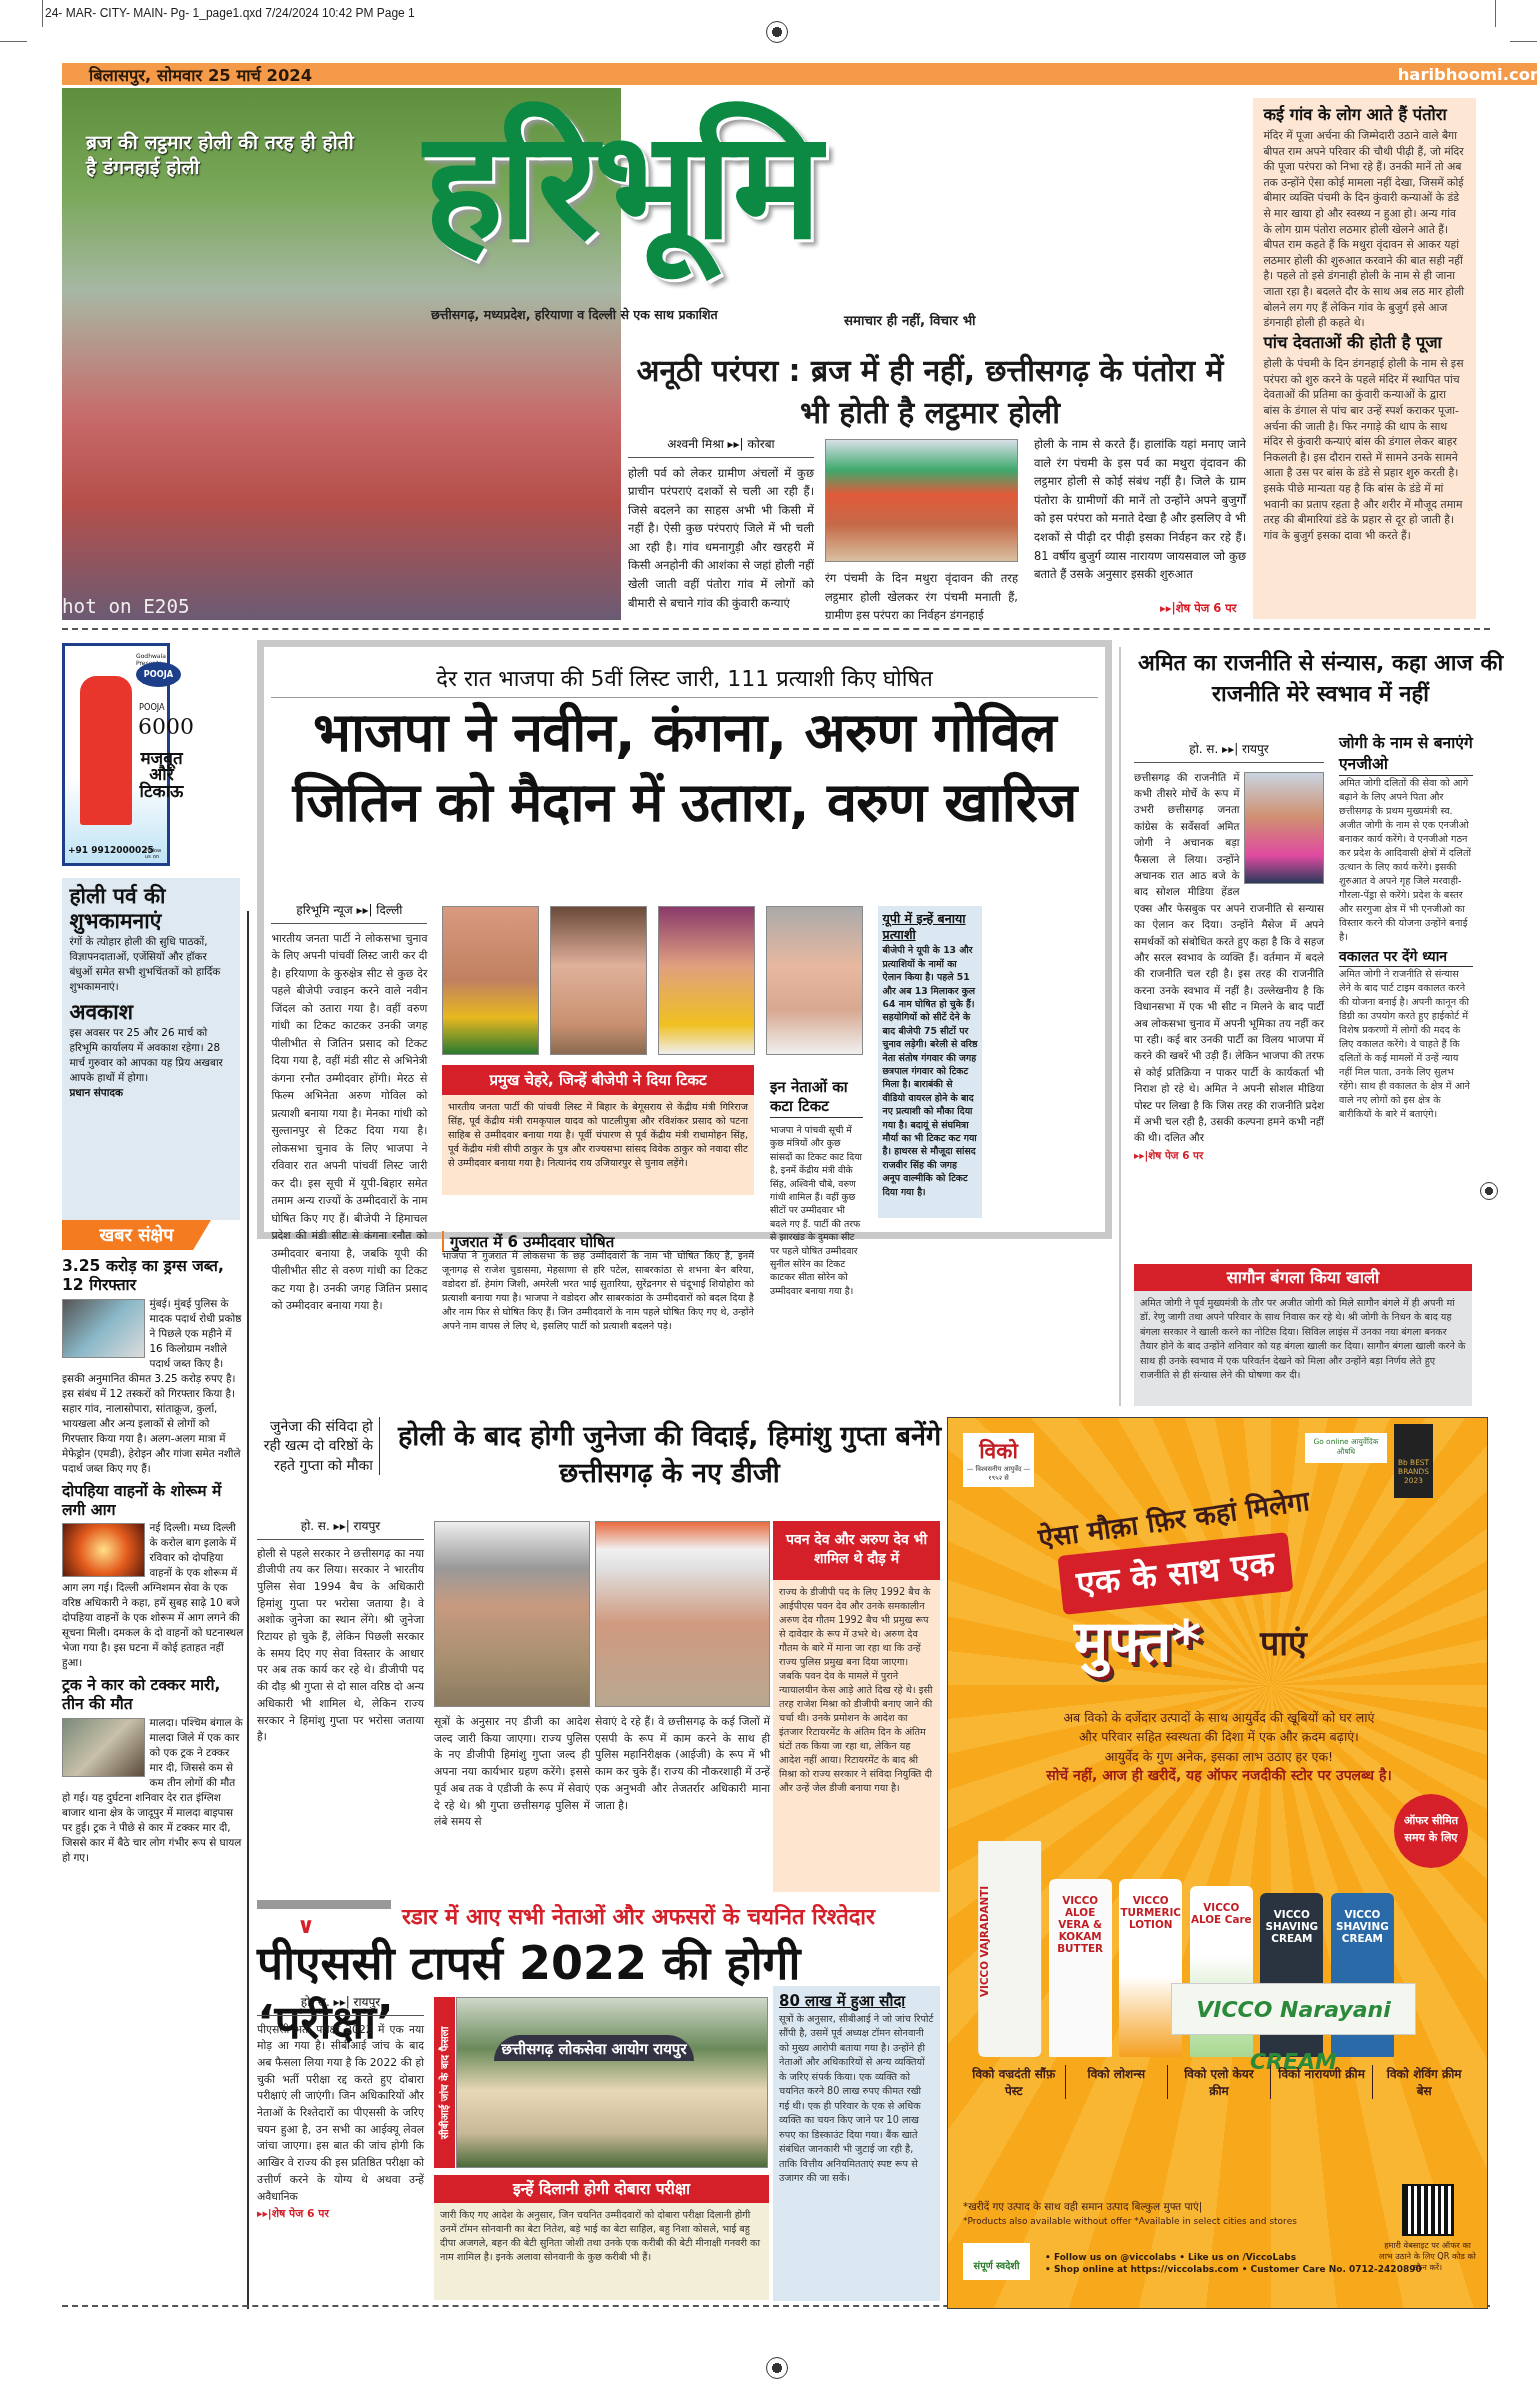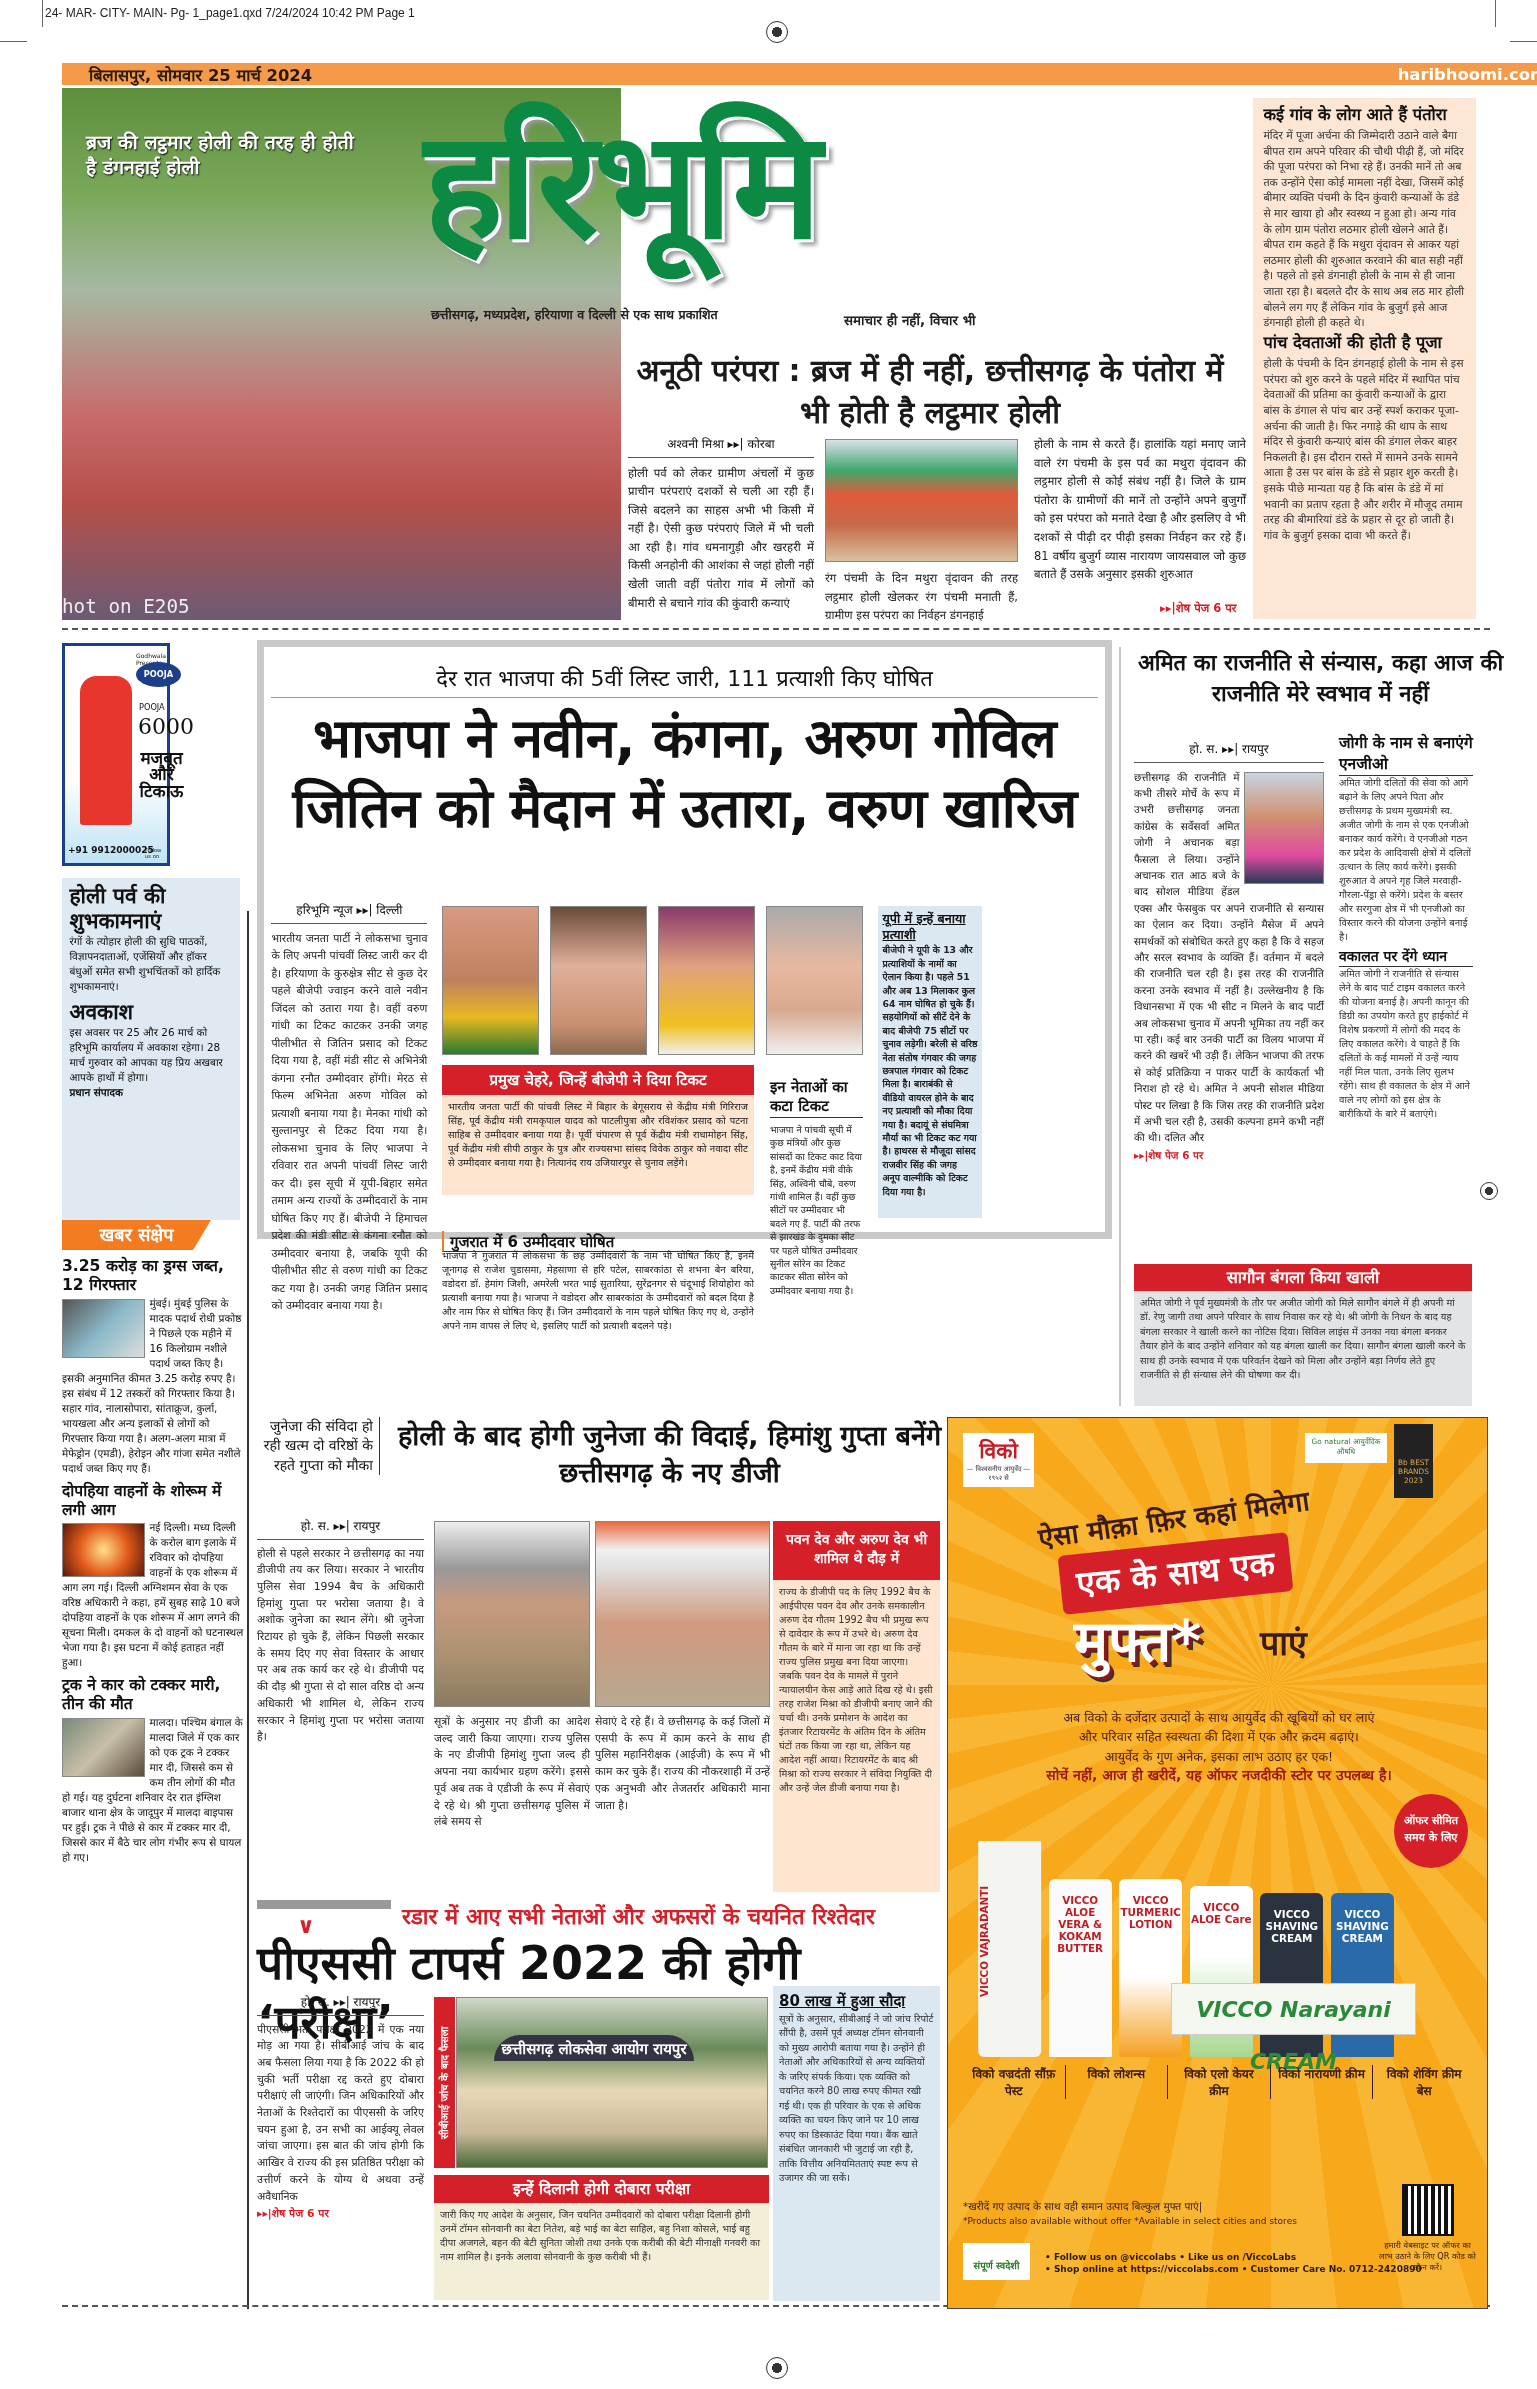--- a/index.html
+++ b/index.html
@@ -138,21 +138,21 @@
   <div class="photo" style="float:left;width:83px;height:54px;margin:3px 4.5px 1.5px 0;background:radial-gradient(circle,#ffe08a,#e35b1c,#5a1a0a)"></div>
   <p>नई दिल्ली। मध्य दिल्ली के करोल बाग इलाके में रविवार को दोपहिया वाहनों के एक शोरूम में आग लग गई। दिल्ली अग्निशमन सेवा के एक वरिष्ठ अधिकारी ने कहा, हमें सुबह साढ़े 10 बजे दोपहिया वाहनों के एक शोरूम में आग लगने की सूचना मिली। दमकल के दो वाहनों को घटनास्थल भेजा गया है। इस घटना में कोई हताहत नहीं हुआ।</p>
   <h4>ट्रक ने कार को टक्कर मारी, तीन की मौत</h4>
   <div class="photo" style="float:left;width:83px;height:59px;margin:3px 4.5px 1.5px 0;background:linear-gradient(135deg,#7a8a7a,#c8c0a8,#5a4a3a)"></div>
   <p>मालदा। पश्चिम बंगाल के मालदा जिले में एक कार को एक ट्रक ने टक्कर मार दी, जिससे कम से कम तीन लोगों की मौत हो गई। यह दुर्घटना शनिवार देर रात इंग्लिश बाजार थाना क्षेत्र के जादूपुर में मालदा बाइपास पर हुई। ट्रक ने पीछे से कार में टक्कर मार दी, जिससे कार में बैठे चार लोग गंभीर रूप से घायल हो गए।</p>
 </div>
 <div class="abs" style="left:247px;top:911px;width:1.5px;height:1398px;background:#333"></div>
 
 <div class="abs bjpbox">
   <div style="padding:15px 15px 4.5px;border-bottom:1.5px solid #999;margin:0 7.4px" class="kicker">देर रात भाजपा की 5वीं लिस्ट जारी, 111 प्रत्याशी किए घोषित</div>
-  <div class="bighead" style="margin-top:6px">भाजपा ने नवीन, कंगना, अरुण गोविल</div>
+  <div class="bighead" style="">भाजपा ने नवीन, कंगना, अरुण गोविल</div>
   <div class="bighead">जितिन को मैदान में उतारा, वरुण खारिज</div>
   <div class="abs" style="left:7.4px;top:254px;width:156px">
     <div class="byline">हरिभूमि न्यूज ▸▸| दिल्ली</div>
     <div class="col" style="font-size:10.8px;line-height:17.5px">भारतीय जनता पार्टी ने लोकसभा चुनाव के लिए अपनी पांचवीं लिस्ट जारी कर दी है। हरियाणा के कुरुक्षेत्र सीट से कुछ देर पहले बीजेपी ज्वाइन करने वाले नवीन जिंदल को उतारा गया है। वहीं वरुण गांधी का टिकट काटकर उनकी जगह पीलीभीत से जितिन प्रसाद को टिकट दिया गया है, वहीं मंडी सीट से अभिनेत्री कंगना रनौत उम्मीदवार होंगी। मेरठ से फिल्म अभिनेता अरुण गोविल को प्रत्याशी बनाया गया है। मेनका गांधी को सुल्तानपुर से टिकट दिया गया है। लोकसभा चुनाव के लिए भाजपा ने रविवार रात अपनी पांचवीं लिस्ट जारी कर दी। इस सूची में यूपी-बिहार समेत तमाम अन्य राज्यों के उम्मीदवारों के नाम घोषित किए गए हैं। बीजेपी ने हिमाचल प्रदेश की मंडी सीट से कंगना रनौत को उम्मीदवार बनाया है, जबकि यूपी की पीलीभीत सीट से वरुण गांधी का टिकट कट गया है। उनकी जगह जितिन प्रसाद को उम्मीदवार बनाया गया है।</div>
   </div>
   <div class="abs photo" style="left:178px;top:259px;width:97px;height:149px;background:linear-gradient(180deg,#d89a80 0%,#c08060 50%,#e8b820 75%,#2a7a30 100%)"></div>
   <div class="abs photo" style="left:286px;top:259px;width:97px;height:149px;background:linear-gradient(180deg,#6a4a3a 0%,#e0b09a 40%,#c89070 80%,#8a6a50 100%)"></div>
   <div class="abs photo" style="left:394px;top:259px;width:97px;height:149px;background:linear-gradient(180deg,#8a3a6a 0%,#e0a080 40%,#f0c020 80%,#eee 100%)"></div>
   <div class="abs photo" style="left:502px;top:259px;width:97px;height:149px;background:linear-gradient(180deg,#aaa 0%,#e8b8a0 40%,#d8a890 70%,#f0f0f0 100%)"></div>
   <div class="abs redbar" style="left:178px;top:418px;width:312px;height:30px;line-height:30px;font-size:15px">प्रमुख चेहरे, जिन्हें बीजेपी ने दिया टिकट</div>
@@ -219,21 +219,21 @@
   <div style="font-size:9.7px;line-height:14.5px;color:#333">सूत्रों के अनुसार, सीबीआई ने जो जांच रिपोर्ट सौंपी है, उसमें पूर्व अध्यक्ष टॉमन सोनवानी को मुख्य आरोपी बताया गया है। उन्होंने ही नेताओं और अधिकारियों से अन्य व्यक्तियों के जरिए संपर्क किया। एक व्यक्ति को चयनित करने 80 लाख रुपए कीमत रखी गई थी। एक ही परिवार के एक से अधिक व्यक्ति का चयन किए जाने पर 10 लाख रुपए का डिस्काउंट दिया गया। बैंक खाते संबंधित जानकारी भी जुटाई जा रही है, ताकि वित्तीय अनियमितताएं स्पष्ट रूप से उजागर की जा सकें।</div>
 </div>
 <div class="abs dash" style="left:62px;top:2305px;width:1428px"></div>
 
 <div class="abs vicco">
   <div class="abs logo">
     <span>विको</span>
     <small>— विश्वसनीय आयुर्वेद —</small>
     <small>१९५२ से</small>
   </div>
-  <div class="abs" style="left:357px;top:15px;width:82px;height:30px;background:#fff;font-size:7.4px;color:#2a7a2a;padding:3px;text-align:center">Go natural आयुर्वेदिक औषधि</div>
+  <div class="abs" style="left:357px;top:15px;width:82px;height:30px;background:#fff;font-size:7.4px;color:#2a7a2a;padding:3px;text-align:center">Go online आयुर्वेदिक औषधि</div>
   <div class="abs bb">Bb BEST BRANDS 2023</div>
   <div class="abs offer1">ऐसा मौक़ा फ़िर कहां मिलेगा</div>
   <div class="abs offer2">एक के साथ एक</div>
   <div class="abs offer3">मुफ्त*</div>
   <div class="abs offer4">पाएं</div>
   <div class="abs vtext">
     <div>अब विको के दर्जेदार उत्पादों के साथ आयुर्वेद की खूबियों को घर लाएं</div>
     <div>और परिवार सहित स्वस्थता की दिशा में एक और क़दम बढ़ाएं।</div>
     <div>आयुर्वेद के गुण अनेक, इसका लाभ उठाए हर एक!</div>
     <b>सोचें नहीं, आज ही खरीदें, यह ऑफर नजदीकी स्टोर पर उपलब्ध है।</b>

